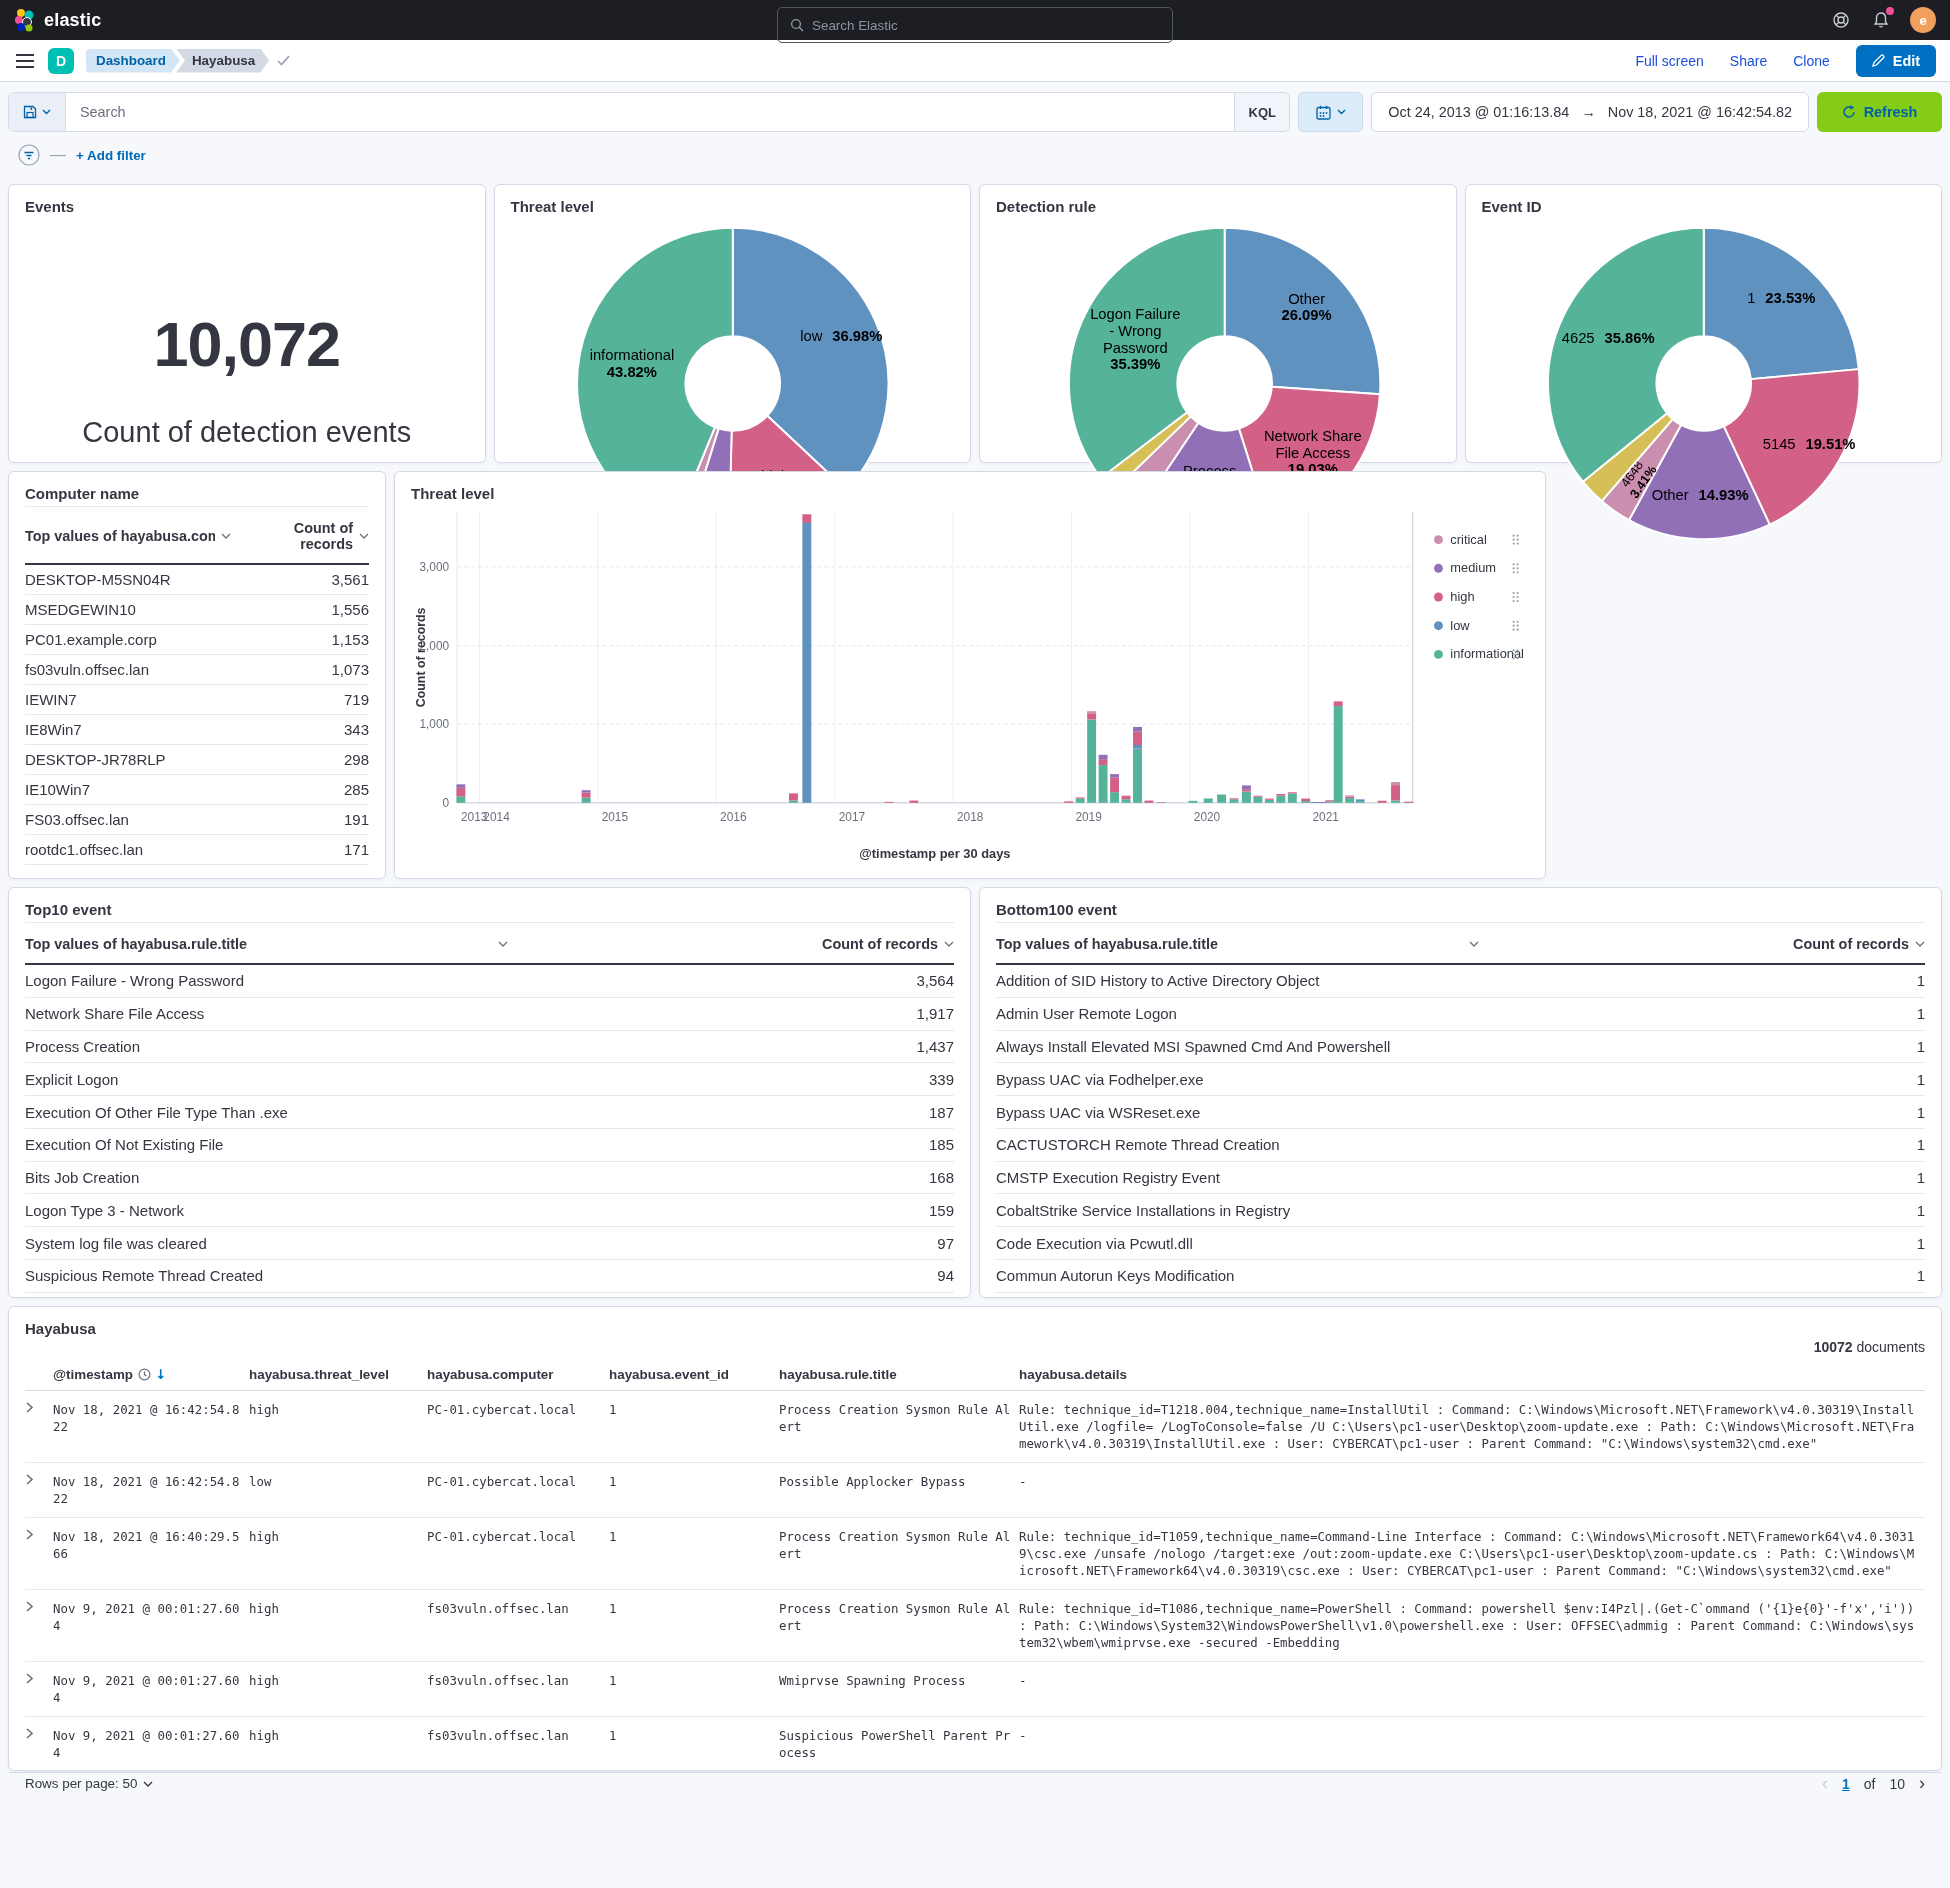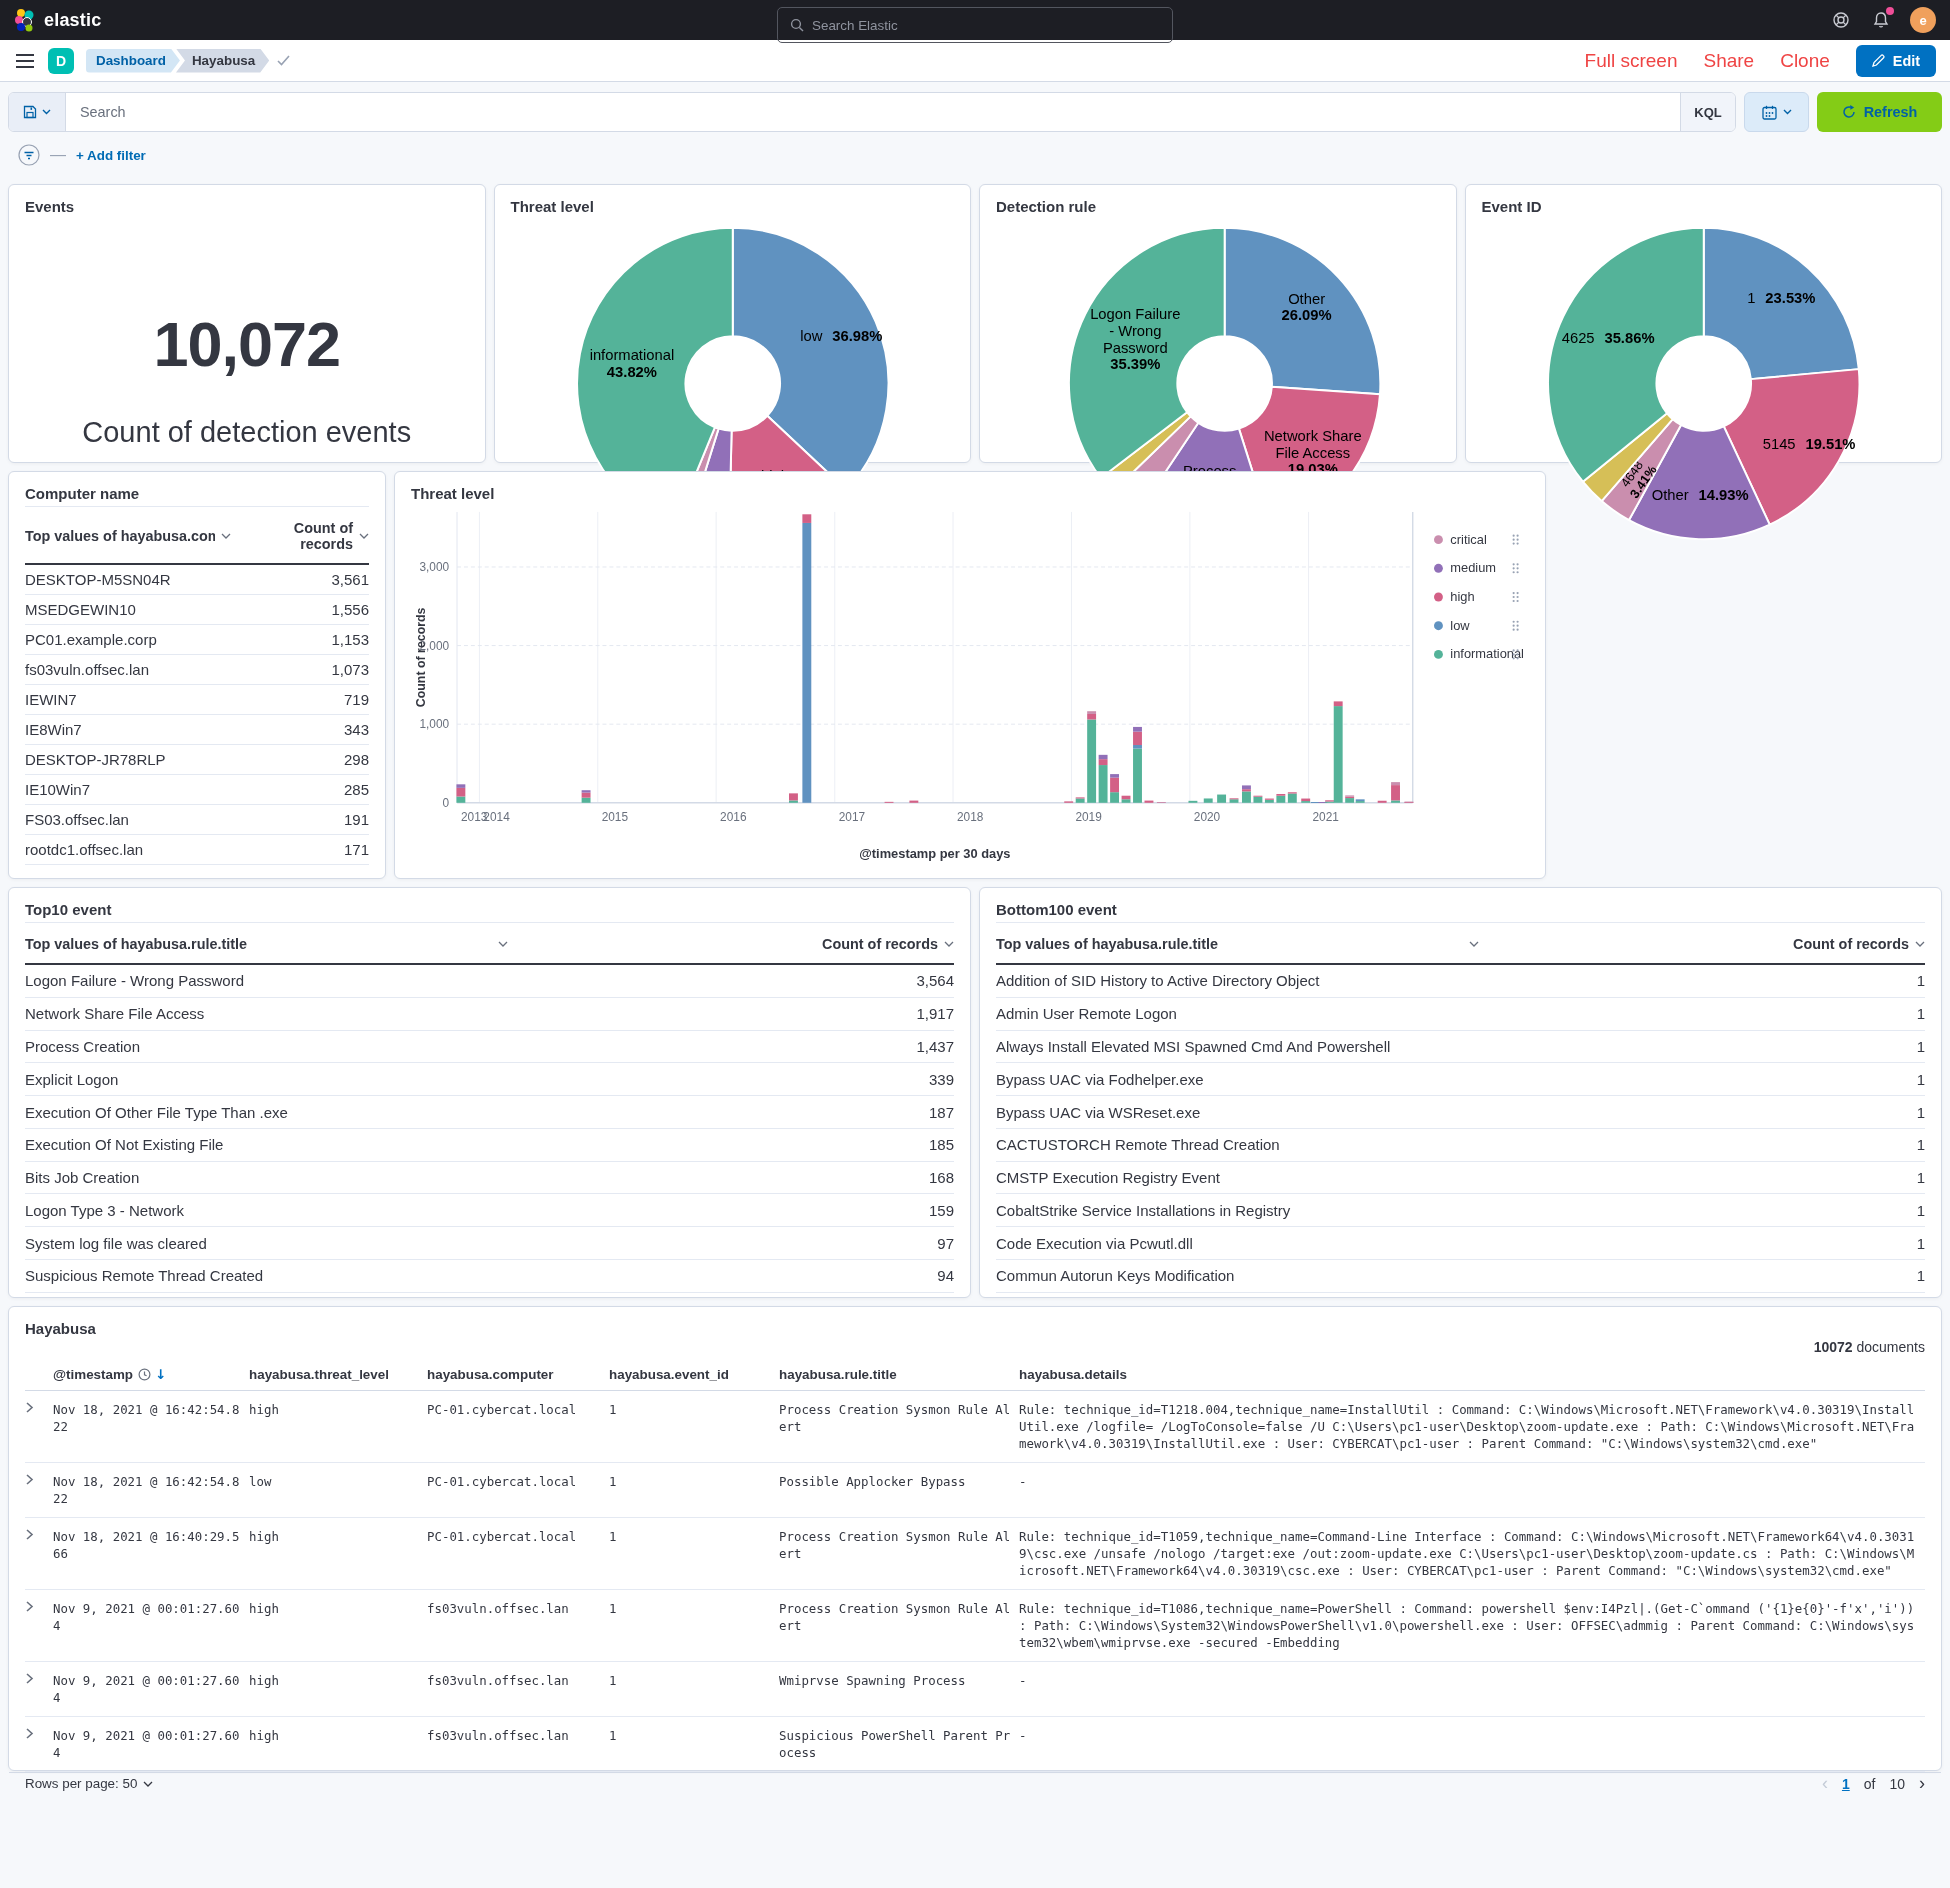--- a/index.html
+++ b/index.html
@@ -22,21 +22,21 @@
   .crumbbar { height:42px; background:#fff; border-bottom:1px solid #d3dae6; display:flex; align-items:center; padding:0 14px; gap:12px; }
   .appicon { width:26px; height:26px; border-radius:6px; background:#00bfb3; color:#fff; font-weight:700; font-size:14px;
              display:flex; align-items:center; justify-content:center; }
   .crumbs { display:flex; align-items:center; }
   .crumb { font-size:13.4px; font-weight:600; height:24px; display:flex; align-items:center; padding:0 14px 0 10px; }
   .crumb.blue { background:#d3e6f5; color:#0061a6; clip-path:polygon(0 0,calc(100% - 9px) 0,100% 50%,calc(100% - 9px) 100%,0 100%); border-radius:4px 0 0 4px; }
   .crumb.gray { background:#d3dae6; color:#343741; margin-left:-4px; padding-left:16px;
                 clip-path:polygon(0 0,calc(100% - 9px) 0,100% 50%,calc(100% - 9px) 100%,9px 100%,0 100%,9px 50%); }
   .crumb-check { margin-left:8px; }
   .crumb-actions { margin-left:auto; display:flex; align-items:center; gap:26px; }
-  .hlink { color:#ef4444; font-size:19px; text-decoration:none; }
+  .hlink { color:#1d4ed8; font-size:14px; text-decoration:none; }
   .edit-btn { background:#0071c2; color:#fff; border:none; border-radius:6px; height:32px; padding:0 16px; font-size:14.4px;
               font-weight:600; display:flex; align-items:center; gap:8px; font-family:inherit; }
 
   
   .querywrap { padding:10px 8px 0; }
   .qrow { display:flex; gap:8px; height:40px; }
   .searchbox { flex:1; display:flex; align-items:stretch; background:#fff; border:1px solid #d3dae6; border-radius:6px; overflow:hidden; }
   .save-seg { width:57px; background:#e9eef7; border-right:1px solid #d3dae6; display:flex; align-items:center; justify-content:center; gap:5px; }
   .q-input { flex:1; display:flex; align-items:center; padding:0 14px; color:#69707d; font-size:14.4px; }
   .kql-seg { width:55px; display:flex; align-items:center; justify-content:center; color:#343741; font-size:13px; font-weight:600;
@@ -199,20 +199,25 @@
         <line x1="10.5" y1="0.8" x2="10.5" y2="4" stroke="#0061a6" stroke-width="1.3"></line>
         <circle cx="4.5" cy="8" r="0.9" fill="#0061a6"></circle>
           <circle cx="7.5" cy="8" r="0.9" fill="#0061a6"></circle>
           <circle cx="10.5" cy="8" r="0.9" fill="#0061a6"></circle>
         <circle cx="4.5" cy="11" r="0.9" fill="#0061a6"></circle>
           <circle cx="7.5" cy="11" r="0.9" fill="#0061a6"></circle>
       </svg>
       <svg width="9" height="6" viewBox="0 0 9 6">
           <polyline points="1,1 4.5,4.5 8,1" fill="none" stroke="#0061a6" stroke-width="1.4"></polyline>
         </svg>
+    </div>
+    <div class="dates">
+      <span>Oct 24, 2013 @ 01:16:13.84</span>
+      <span>→</span>
+      <span>Nov 18, 2021 @ 16:42:54.82</span>
     </div>
     <button class="refresh-btn">
       <svg width="14" height="14" viewBox="0 0 14 14">
         <path d="M12 7 A5 5 0 1 1 8.8 2.3" fill="none" stroke="#0061a6" stroke-width="1.5"></path>
         <polygon points="8.2,0 12.2,2.6 8.4,4.8" fill="#0061a6"></polygon>
       </svg>
       <span>Refresh</span>
     </button>
   </div>
   <div class="filterrow">

